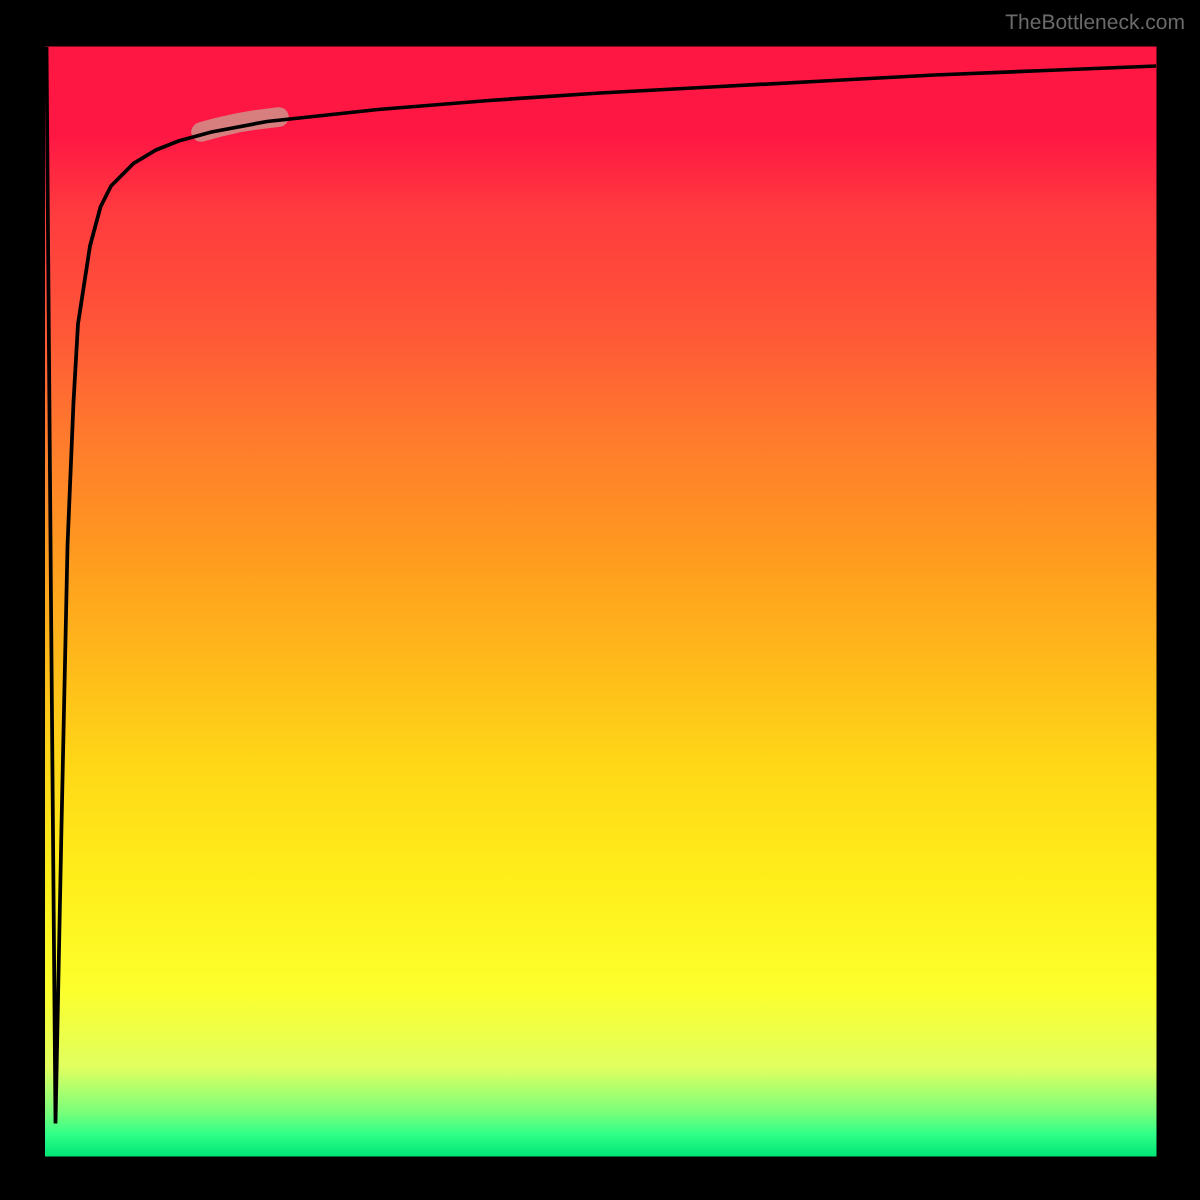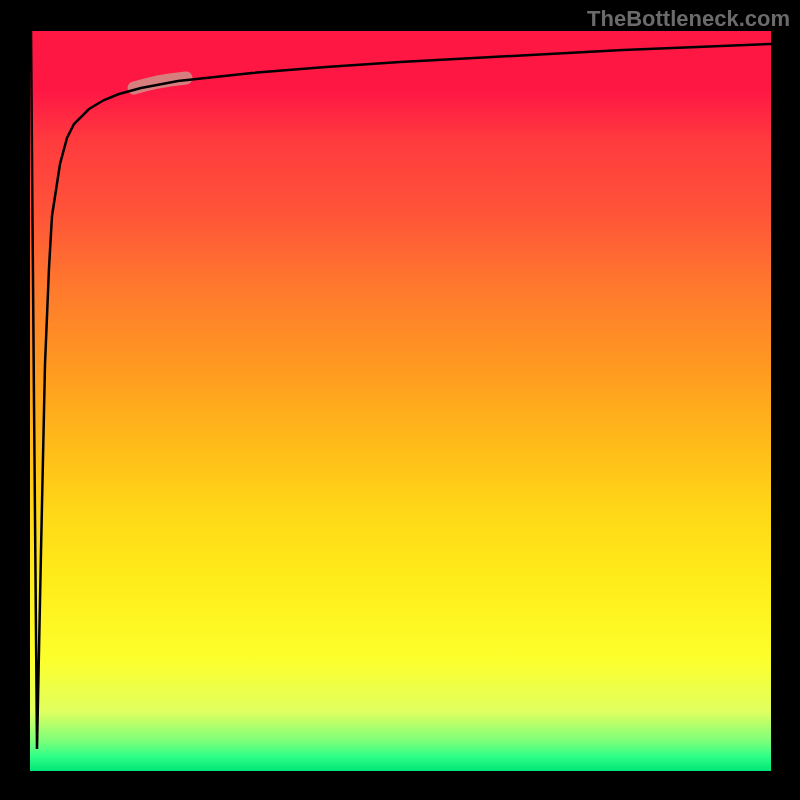--- a/index.html
+++ b/index.html
@@ -13,22 +13,22 @@
       background: #000000;
       position: relative;
       overflow: hidden;
     }
     .watermark {
       position: absolute;
       top: 6px;
       right: 10px;
       color: #6b6b6b;
       font-family: Arial, sans-serif;
-      font-size: 22px;
-      font-weight: 700;
+      font-size: 14px;
+      font-weight: 400;
       z-index: 10;
     }
     .plot-area {
       position: absolute;
       top: 31px;
       left: 30px;
       width: 741px;
       height: 740px;
     }
     .gradient-bg {

